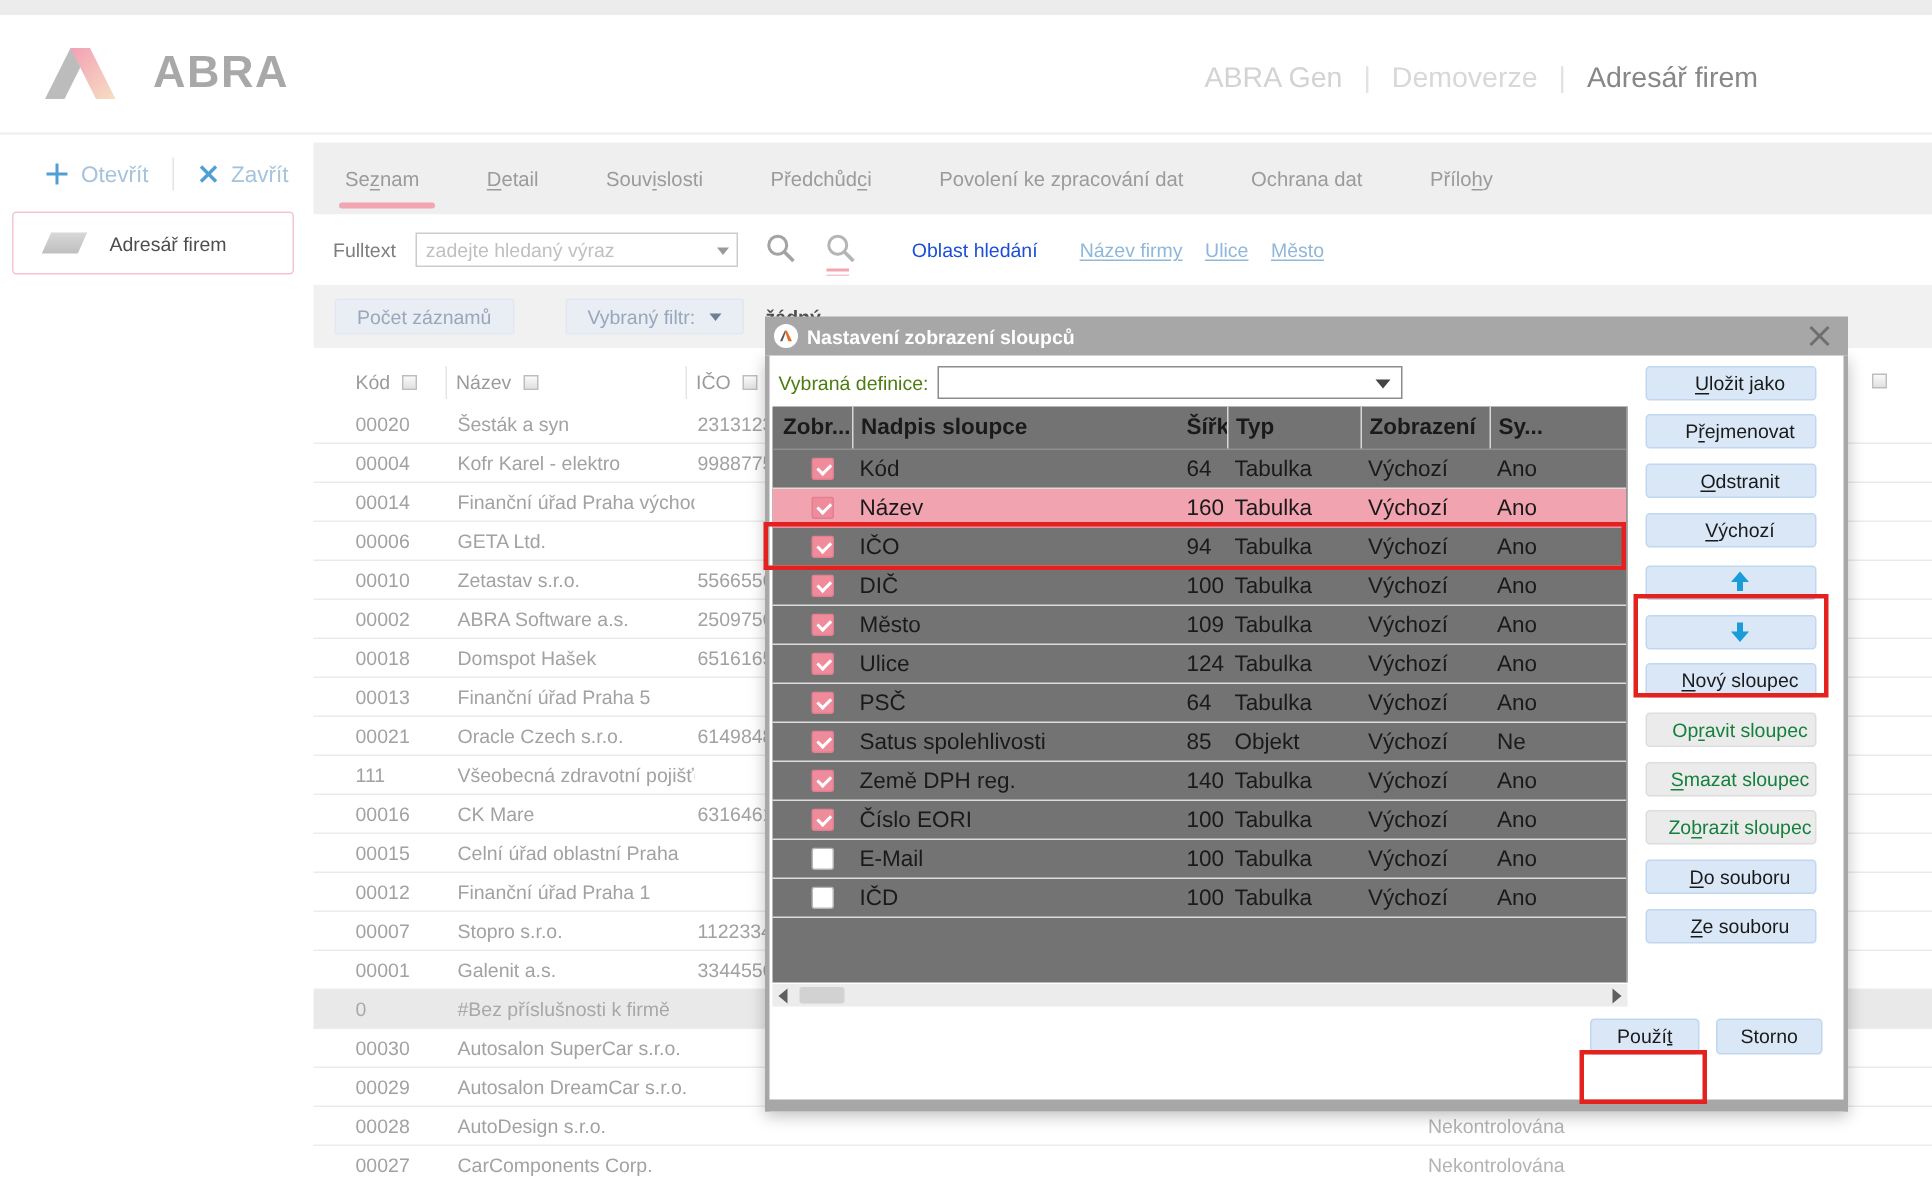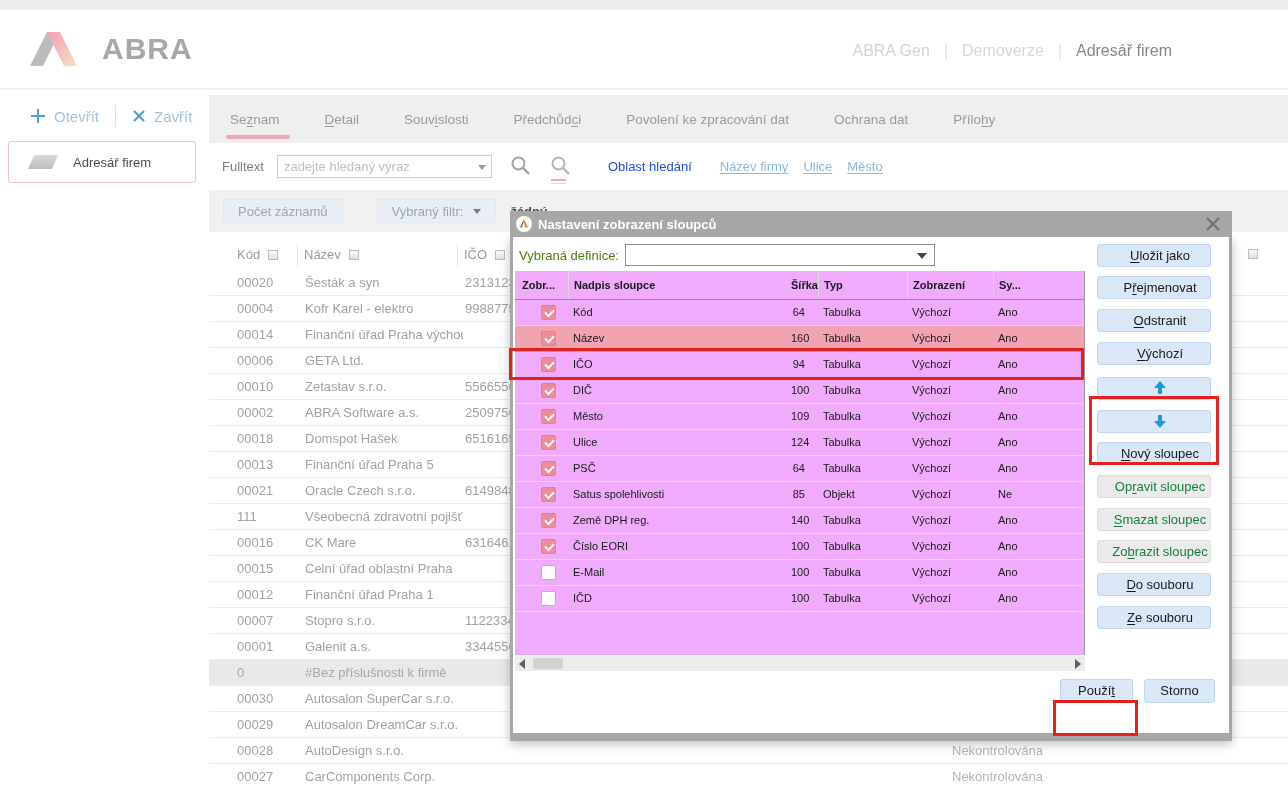--- a/index.html
+++ b/index.html
@@ -5,21 +5,21 @@
   * { margin:0; padding:0; box-sizing:border-box; }
   html,body { width:1288px; height:787px; }
   body { font-family:"Liberation Sans", sans-serif; background:#fff; overflow:hidden; }
   .screen { position:relative; width:1288px; height:787px; background:#fff; }
 
   
   .topstrip { position:absolute; left:0; top:0; width:1288px; height:10px; background:#ececec; }
   .appheader { position:absolute; left:0; top:10px; width:1288px; height:80px; background:#fff; border-bottom:2px solid #f2f2f2; }
   .brand { position:absolute; left:30px; top:22px; display:flex; }
   .brand-text { font-size:30px; font-weight:bold; color:#a8a8a8; letter-spacing:1px; margin-left:8px; }
-  .crumbs { position:absolute; right:116px; top:32px; font-size:16px; display:flex; gap:14px; align-items:center; }
+  .crumbs { position:absolute; right:116px; top:32px; font-size:19px; display:flex; gap:14px; align-items:center; }
   .crumb-app { color:#d3d3d3; }
   .crumb-version { color:#d8d8d8; }
   .crumb-module { color:#878787; }
   .crumb-sep { color:#e2e2e2; font-weight:400; }
 
   
   .sidebar { position:absolute; left:0; top:95px; width:205px; bottom:0; background:#fff; }
   .sidebar-actions { display:flex; align-items:center; margin:10px 0 14px 30px; }
   .side-btn { display:flex; align-items:center; gap:8px; font-size:15px; color:#a5c3dd; cursor:default; }
   .side-divider { width:1px; height:22px; background:#e3e3e3; margin:0 16px; }
@@ -72,21 +72,21 @@
   .dialog { position:absolute; left:510px; top:237px; width:722px; height:504px; border:3px solid #a7a7a7; border-top:none; border-bottom-width:8px; background:#fff; z-index:10; box-shadow:0 3px 10px rgba(0,0,0,.25); }
   .dlg-titlebar { position:absolute; left:-3px; top:-26px; width:722px; height:26px; background:#a7a7a7; display:flex; align-items:center; }
   .dlg-title { color:#fff; font-weight:bold; font-size:13px; margin-left:6px; }
   .dlg-logo { margin-left:6px; width:16px; height:16px; }
   .dlg-close { position:absolute; right:10px; top:4px; width:18px; height:18px; cursor:default; }
   .dlg-body { position:absolute; inset:0; }
   .def-label { position:absolute; left:6px; top:11px; font-size:13px; color:#4d7c0f; }
   .def-select { position:absolute; left:112px; top:7px; width:310px; height:22px; border:1px solid #8c8c8c; background:#fff; }
   .def-select .sel-arrow { position:absolute; right:7px; top:8px; width:0; height:0; border-left:5px solid transparent; border-right:5px solid transparent; border-top:6px solid #444; }
 
-  .dlg-table { position:absolute; left:2px; top:34px; width:570px; height:384px; border-right:1px solid #9a9a9a; font-size:11px; color:#1a1a1a; background:#f0abfc; }
+  .dlg-table { position:absolute; left:2px; top:34px; width:570px; height:384px; border-right:1px solid #9a9a9a; font-size:15px; color:#1a1a1a; background:#737373; }
   .d-grid { display:grid; grid-template-columns:53px 223px 27px 89px 86px 92px; }
   .d-head { height:29px; line-height:28px; font-weight:bold; border-bottom:1px solid #8f8f8f; }
   .d-head > div { padding-left:5px; white-space:nowrap; overflow:hidden; }
   .d-head .csep { border-left:1px solid #d7d7d7; }
   .d-head .num { text-align:right; padding-right:2px; }
   .d-row { height:26px; line-height:25px; border-bottom:1px solid #dcdcdc; align-items:center; }
   .d-row > div { padding-left:5px; white-space:nowrap; overflow:hidden; }
   .d-row .num { text-align:right; padding-right:13px; padding-left:0; }
   .d-row.selected { background:var(--row-pink); border-bottom-color:#eb8f9e; }
   .cb-wrap { display:flex; justify-content:center; padding-left:0 !important; }

